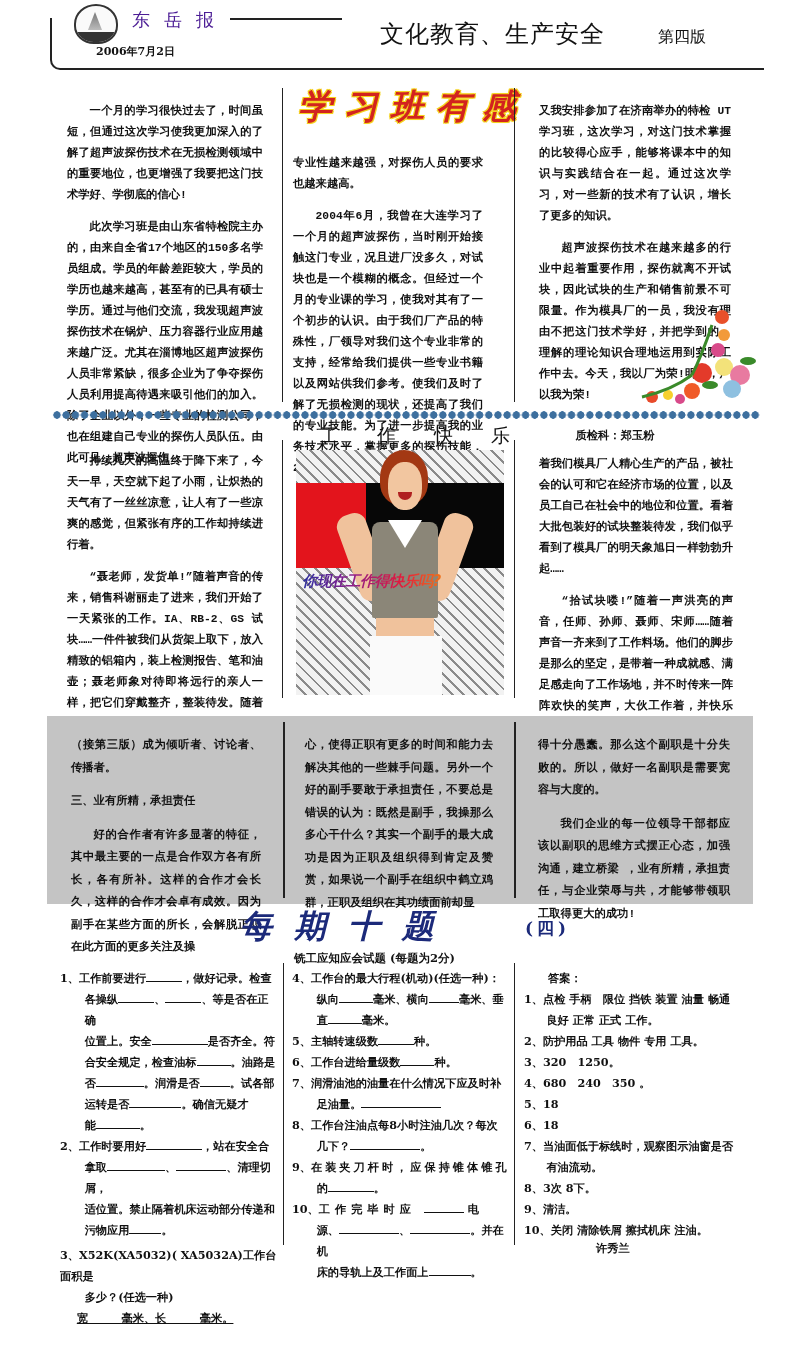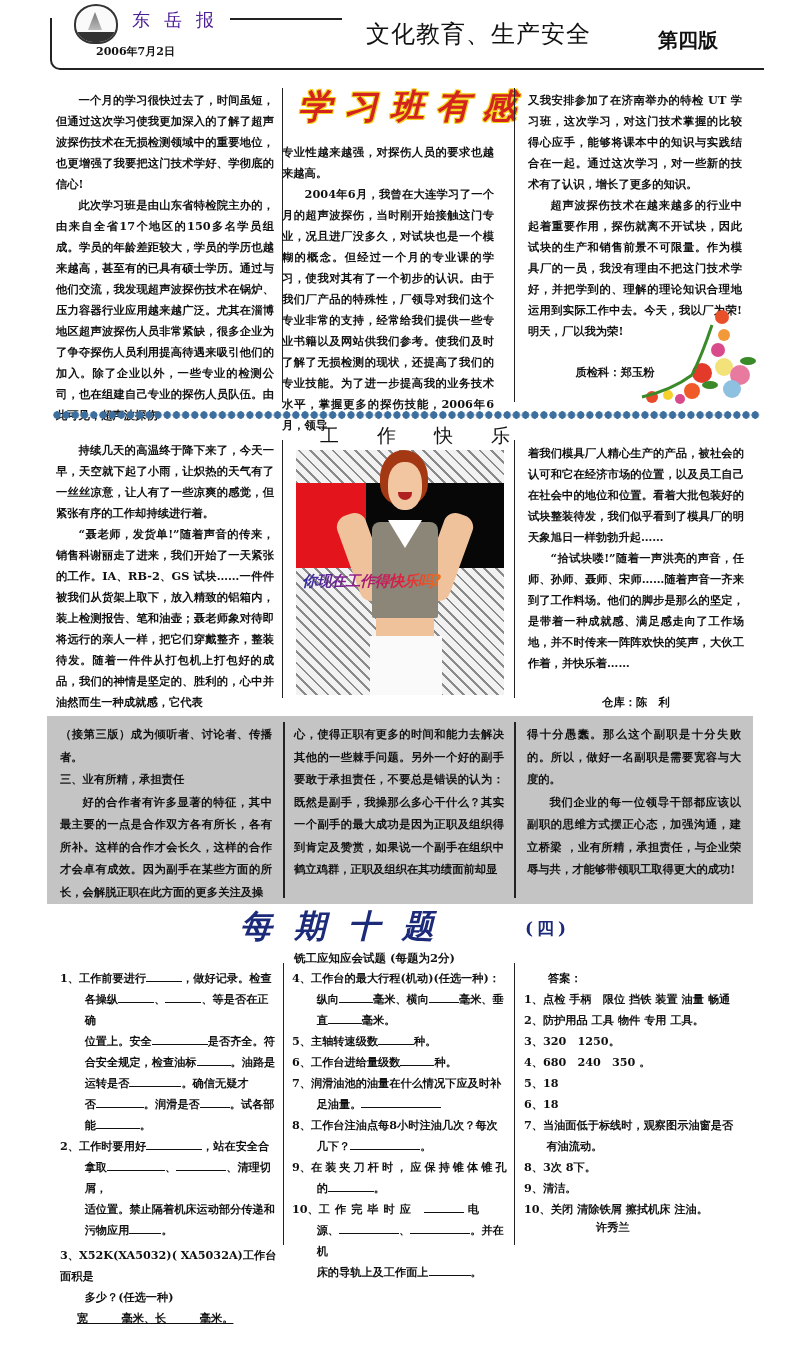--- a/index.html
+++ b/index.html
@@ -9,25 +9,25 @@
   
   .mast-bracket { left:50px; top:18px; width:712px; height:50px;
     border-left:2px solid #222; border-bottom:2px solid #222; border-bottom-left-radius:10px; }
   .logo { left:74px; top:4px; width:40px; height:36px; border:2px solid #333; border-radius:50% 50% 45% 45%; background:#fafafa; overflow:hidden; }
   .logo .tower { position:absolute; left:12px; top:6px; width:14px; height:18px;
     background:linear-gradient(#777,#bbb); clip-path:polygon(50% 0,100% 100%,0 100%); }
   .logo .band { position:absolute; left:0; right:0; bottom:0; height:10px; background:#333; }
   .paper-name { left:132px; top:8px; font-size:18px; color:#4c1d95; letter-spacing:14px; font-family:"DejaVu Serif", serif; }
   .mast-line { left:230px; top:18px; width:112px; border-top:2px solid #222; }
   .date { left:96px; top:44px; font-size:11px; font-weight:bold; }
-  .section-title { left:366px; top:18px; font-size:24px; font-family:"DejaVu Sans", sans-serif; font-weight:300; letter-spacing:1px; }
-  .edition { left:658px; top:27px; font-size:20px; font-weight:bold; font-family:"DejaVu Sans", sans-serif; }
+  .section-title { left:380px; top:18px; font-size:24px; font-family:"DejaVu Sans", sans-serif; font-weight:300; letter-spacing:1px; }
+  .edition { left:658px; top:27px; font-size:16px; font-weight:normal; font-family:"DejaVu Sans", sans-serif; }
 
   .col { position:absolute; font-size:11.3px; line-height:21px; font-weight:bold; text-align:justify; }
-  .col p { margin:0; }
+  .col p { margin:11px;font-family:Liberation Mono, monospace; }
   .indent { text-indent:2em; }
   .vline { position:absolute; border-left:1.5px solid #222; }
   .sig { text-align:center; }
 
   .headline-red { left:298px; top:84px; font-size:34px; font-weight:bold; color:#d2231f;
     letter-spacing:12px; font-family:"DejaVu Serif", serif;
     text-shadow:0 0 2px #f4d21c, 1px 1px 0 #f4d21c, -1px -1px 0 #f4d21c, 1px -1px 0 #f4d21c, -1px 1px 0 #f4d21c; font-style:italic; }
 
   .dots { left:52px; top:410px; width:708px; height:10px;
     background:radial-gradient(circle at 5px 5px, #3d6f9e 3.5px, transparent 4px);
@@ -157,22 +157,22 @@
 
 <div class="abs title-blue">每期十题</div>
 <div class="abs title-blue-sub">(四)</div>
 <div class="abs quiz-sub">铣工应知应会试题 (每题为2分)</div>
 
 <div class="q" style="left:60px;top:968px;width:218px;">
   <p><span>1、</span><span>工作前要进行</span><span class="blank" style="width:36px"></span><span>，做好记录。检查</span></p>
   <p class="cont"><span>各操纵</span><span class="blank" style="width:36px"></span><span>、</span><span class="blank" style="width:36px"></span><span>、等是否在正确</span></p>
   <p class="cont"><span>位置上。安全</span><span class="blank" style="width:56px"></span><span>是否齐全。符</span></p>
   <p class="cont"><span>合安全规定，检查油标</span><span class="blank" style="width:34px"></span><span>。油路是</span></p>
+  <p class="cont"><span>否</span><span class="blank" style="width:48px"></span><span>。润滑是否</span><span class="blank" style="width:30px"></span><span>。试各部</span></p>
   <p class="cont"><span>运转是否</span><span class="blank" style="width:52px"></span><span>。确信无疑才</span></p>
-  <p class="cont"><span>否</span><span class="blank" style="width:48px"></span><span>。润滑是否</span><span class="blank" style="width:30px"></span><span>。试各部</span></p>
   <p class="cont"><span>能</span><span class="blank" style="width:44px"></span><span>。</span></p>
   <p style=""><span>2、</span><span>工作时要用好</span><span class="blank" style="width:56px"></span><span>，站在安全合</span></p>
   <p class="cont"><span>拿取</span><span class="blank" style="width:58px"></span><span>、</span><span class="blank" style="width:50px"></span><span>、清理切屑，</span></p>
   <p class="cont"><span>适位置。禁止隔着机床运动部分传递和</span></p>
   <p class="cont"><span>污物应用</span><span class="blank" style="width:32px"></span><span>。</span></p>
   <p style="margin-top:4px">3、X52K(XA5032)( XA5032A)工作台面积是</p>
   <p class="cont">多少？(任选一种)</p>
   <p style="padding-left:1.5em;text-decoration:underline;">宽　　　毫米、长　　　毫米。</p>
 </div>
 
@@ -193,20 +193,21 @@
   <p><span>10、</span><span style="letter-spacing:5px">工作完毕时应</span><span class="blank" style="width:40px;margin-left:8px"></span> <span>电</span></p>
   <p class="cont"><span>源、</span><span class="blank" style="width:60px"></span><span>、</span><span class="blank" style="width:60px"></span><span>。并在机</span></p>
   <p class="cont"><span>床的导轨上及工作面上</span><span class="blank" style="width:42px"></span><span>。</span></p>
 </div>
 
 <div class="vline" style="left:514px;top:963px;height:282px;"></div>
 
 <div class="q" style="left:524px;top:968px;width:230px;">
   <p style="padding-left:24px">答案：</p>
   <p>1、点检 手柄　限位 挡铁 装置 油量 畅通</p>
+  <p>　　良好 正常 正式 工作。</p>
   <p>2、防护用品 工具 物件 专用 工具。</p>
   <p>3、320　1250。</p>
   <p>4、680　240　350 。</p>
   <p>5、18</p>
   <p>6、18</p>
   <p>7、当油面低于标线时，观察图示油窗是否</p>
   <p>　　有油流动。</p>
   <p>8、3次 8下。</p>
   <p>9、清洁。</p>
   <p>10、关闭 清除铁屑 擦拭机床 注油。</p>

